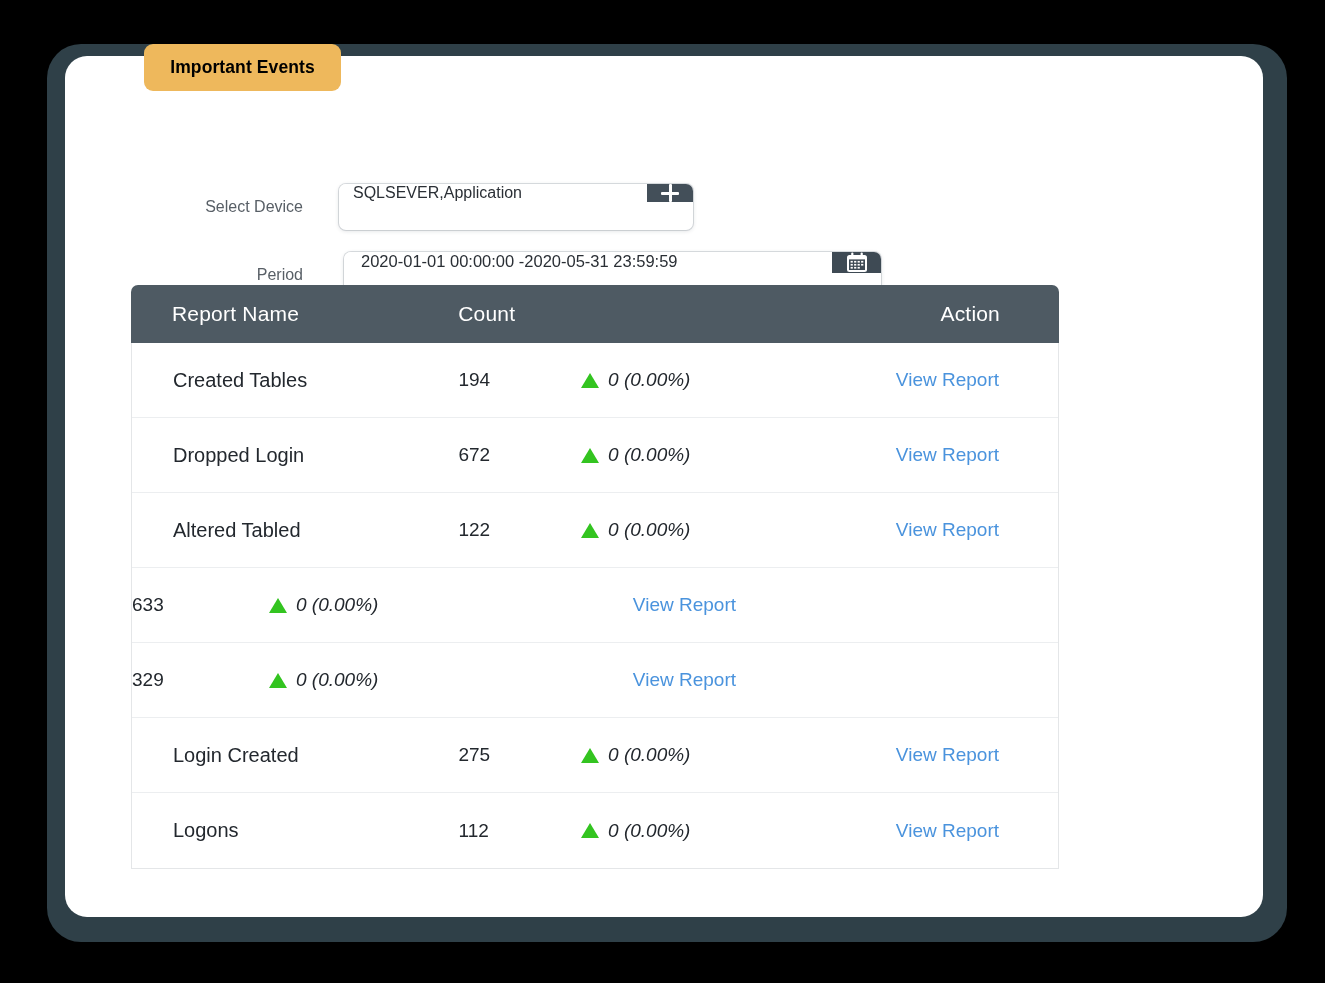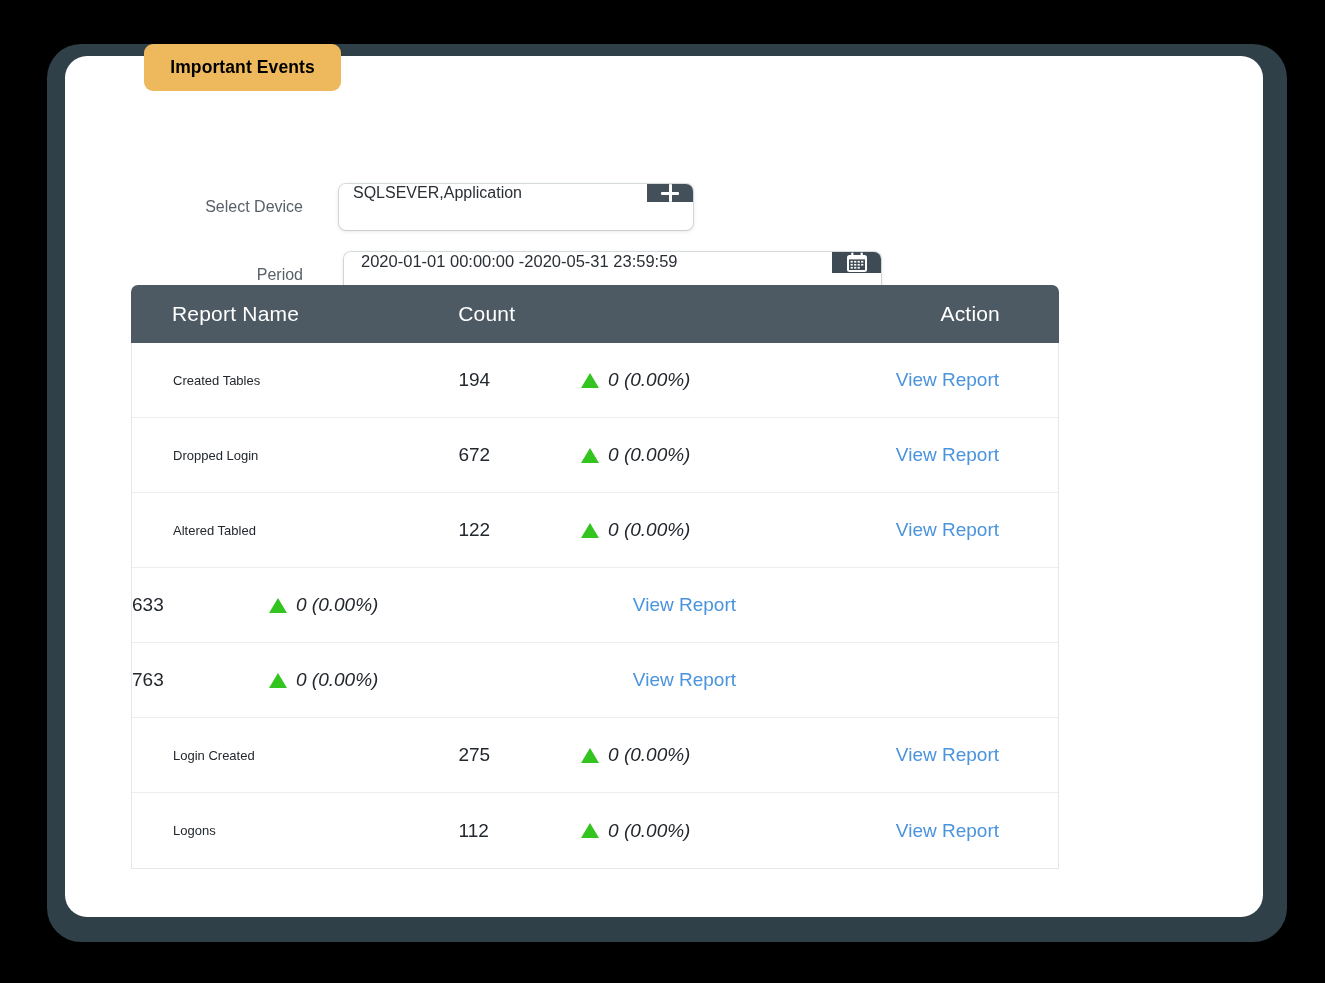--- a/index.html
+++ b/index.html
@@ -183,21 +183,21 @@
 
   .table-row {
     display: flex;
     align-items: center;
     height: 75px;
     border-bottom: 1px solid #eceef0;
   }
   .table-row:last-child { border-bottom: none; }
 
   .cell-name {
-    font-size: 13px;
+    font-size: 20px;
     color: #23282e;
   }
   .cell-count {
     font-size: 19px;
     color: #23282e;
   }
   .cell-delta {
     font-size: 19px;
     color: #23282e;
     display: flex;
@@ -313,21 +313,21 @@
           </div>
           <div class="table-row">
             <div class="cell-count col-count">633</div>
             <div class="cell-delta col-delta">
               <span class="tri-up"></span>
               <span>0 (0.00%)</span>
             </div>
             <div class="cell-action col-action"><a>View Report</a></div>
           </div>
           <div class="table-row">
-            <div class="cell-count col-count">763</div>
+            <div class="cell-count col-count">329</div>
             <div class="cell-delta col-delta">
               <span class="tri-up"></span>
               <span>0 (0.00%)</span>
             </div>
             <div class="cell-action col-action"><a>View Report</a></div>
           </div>
           <div class="table-row">
             <div class="cell-name col-name">Login Created</div>
             <div class="cell-count col-count">275</div>
             <div class="cell-delta col-delta">

